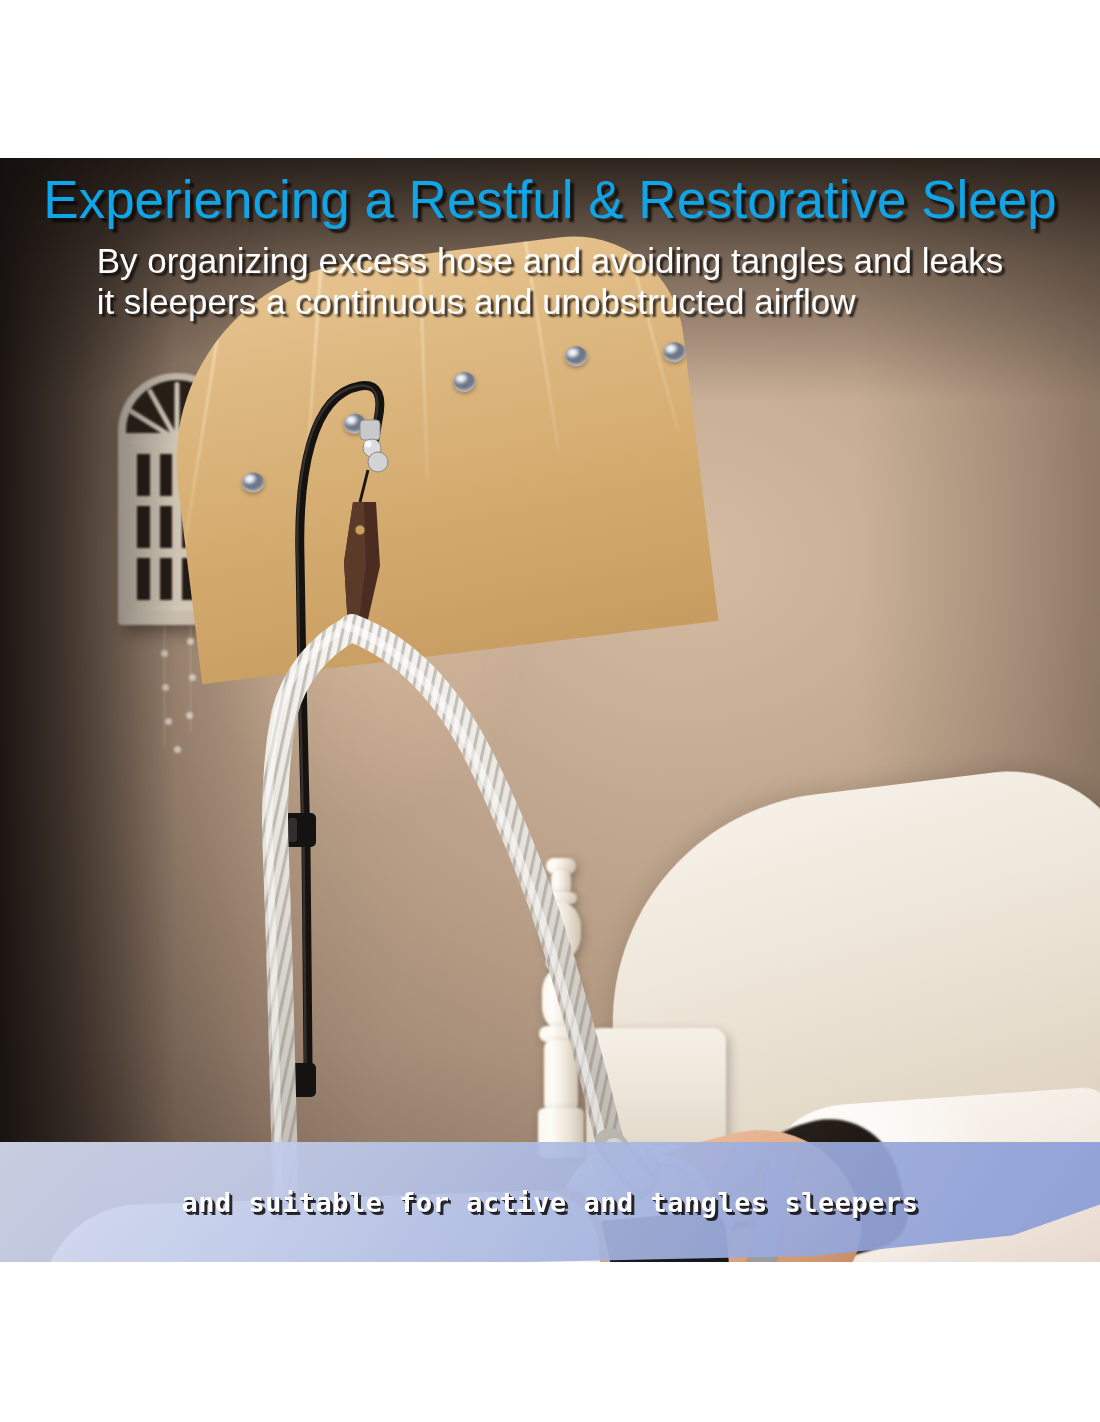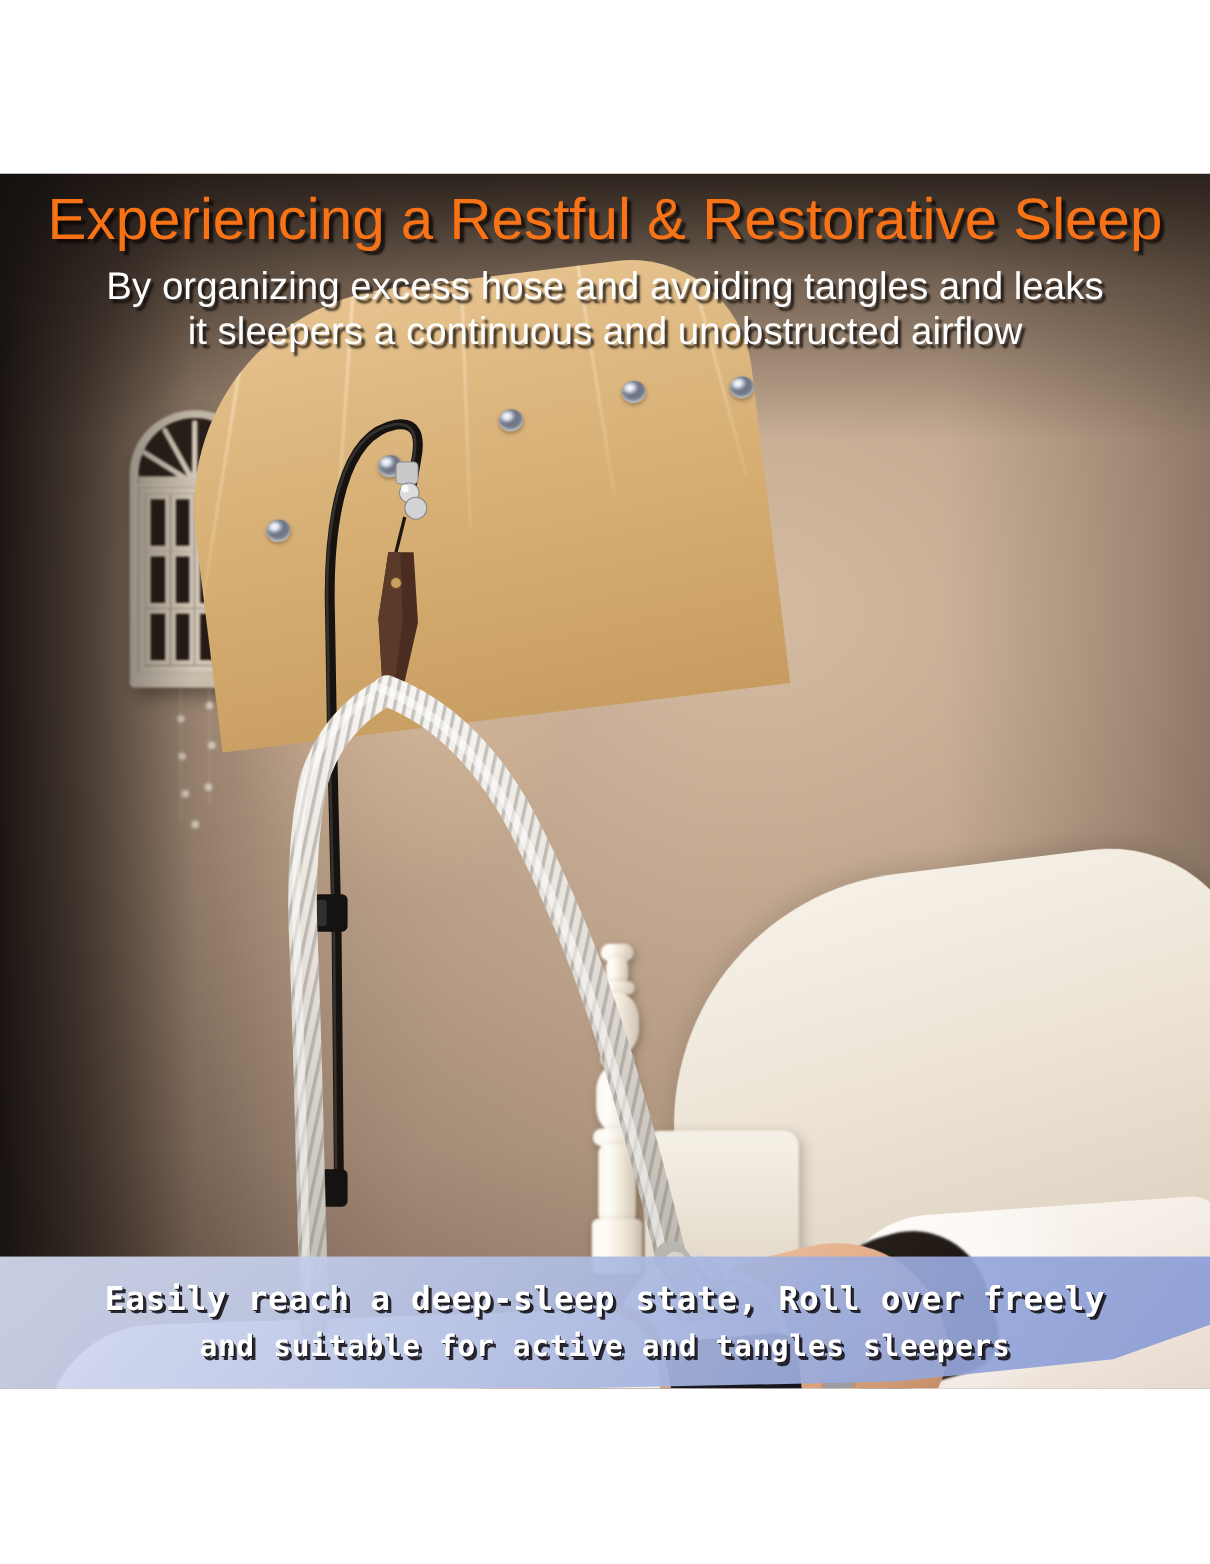--- a/index.html
+++ b/index.html
@@ -251,28 +251,28 @@
     white-space:nowrap;
   }
   .band-line.l2{font-size:27px;}
 
   
   .head{
     position:absolute;left:0;top:14px;width:1100px;
     display:flex;flex-direction:column;align-items:center;
   }
   .h-title{
-    color:#f97316;font-size:53px;font-weight:400;letter-spacing:0px;
+    color:#0ea5e9;font-size:53px;font-weight:400;letter-spacing:0px;
     font-family:"Liberation Sans","DejaVu Sans",sans-serif;
     text-shadow:4px 4px 2px rgba(10,7,5,.78);
     white-space:nowrap;line-height:1.05;
   }
   .h-sub{
     color:#fdfdfd;font-size:35px;font-weight:400;line-height:1.18;
-    text-align:center;white-space:nowrap;
+    white-space:nowrap;
     font-family:"Liberation Sans","DejaVu Sans",sans-serif;
     text-shadow:3px 3px 2px rgba(10,7,5,.78);
     margin-top:12px;
   }
 </style>
 </head>
 <body>
 
 <div class="page">
 
@@ -434,21 +434,20 @@
 
         <path d="M610 985 Q625 1005 640 1022" stroke="#b9b5af" stroke-width="30" fill="none" stroke-linecap="round"></path>
         <path d="M614 990 Q628 1008 642 1024" stroke="#d8d4cd" stroke-width="20" fill="none" stroke-linecap="round"></path>
       </svg>
     </div>
 
     <div class="band">
       <div class="band-fill"></div>
     </div>
     <div class="band-txt" style="top:984px">
-      <div class="band-line">Easily reach a deep-sleep state, Roll over freely</div>
       <div class="band-line l2">and suitable for active and tangles sleepers</div>
     </div>
 
     <div class="head">
       <div class="h-title">Experiencing a Restful &amp; Restorative Sleep</div>
       <div class="h-sub">
         <div>By organizing excess hose and avoiding tangles and leaks</div>
         <div>it sleepers a continuous and unobstructed airflow</div>
       </div>
     </div>

